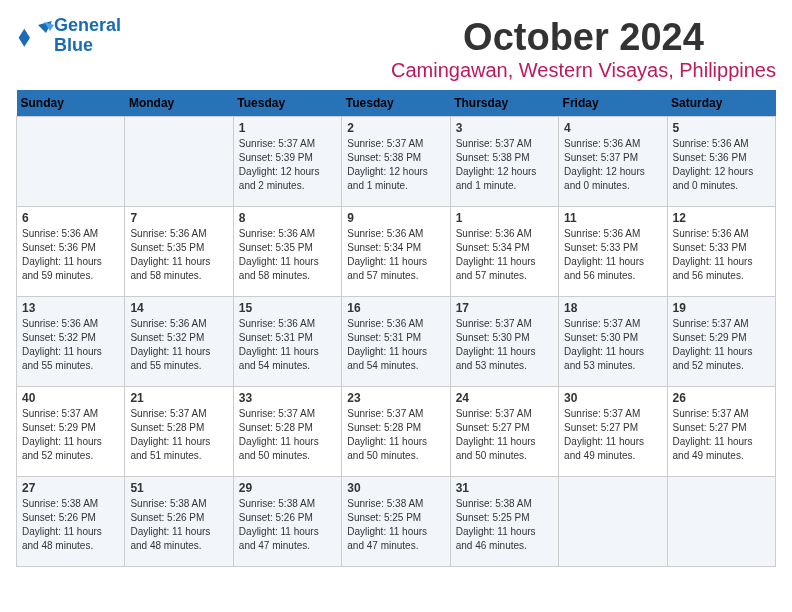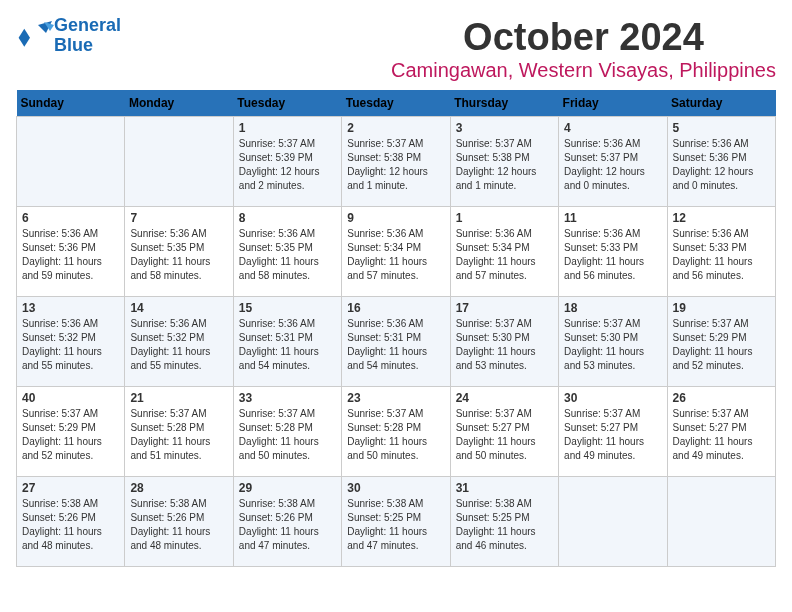--- a/index.html
+++ b/index.html
@@ -233,21 +233,21 @@
           <span class="day-num">26</span>
           <div class="day-info">Sunrise: 5:37 AM<br>Sunset: 5:27 PM<br>Daylight: 11 hours<br>and 49 minutes.</div>
         </td>
       </tr>
       <tr>
         <td>
           <span class="day-num">27</span>
           <div class="day-info">Sunrise: 5:38 AM<br>Sunset: 5:26 PM<br>Daylight: 11 hours<br>and 48 minutes.</div>
         </td>
         <td>
-          <span class="day-num">28</span>
+          <span class="day-num">51</span>
           <div class="day-info">Sunrise: 5:38 AM<br>Sunset: 5:26 PM<br>Daylight: 11 hours<br>and 48 minutes.</div>
         </td>
         <td>
           <span class="day-num">29</span>
           <div class="day-info">Sunrise: 5:38 AM<br>Sunset: 5:26 PM<br>Daylight: 11 hours<br>and 47 minutes.</div>
         </td>
         <td>
           <span class="day-num">30</span>
           <div class="day-info">Sunrise: 5:38 AM<br>Sunset: 5:25 PM<br>Daylight: 11 hours<br>and 47 minutes.</div>
         </td>

